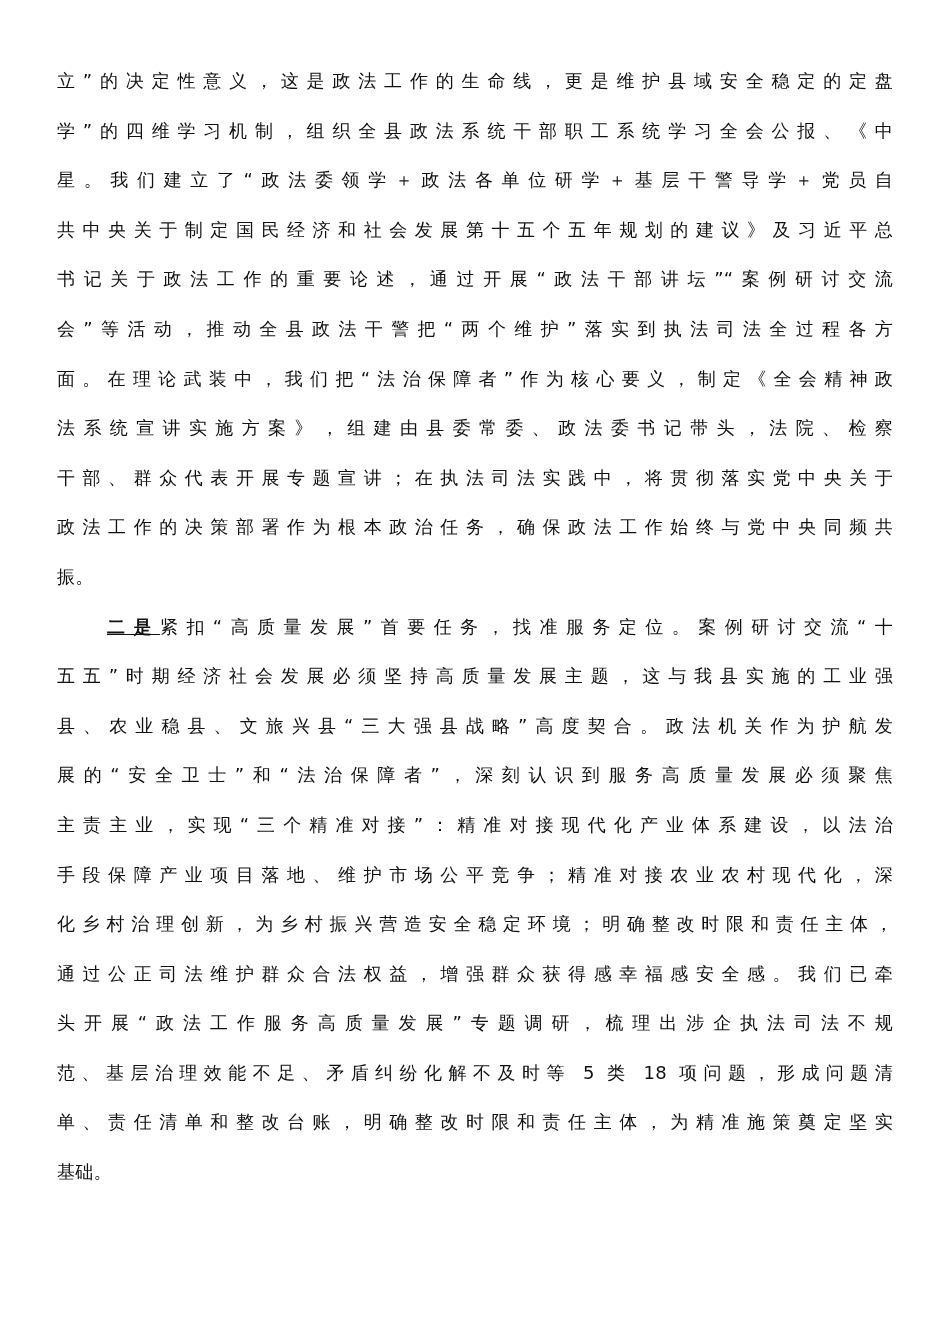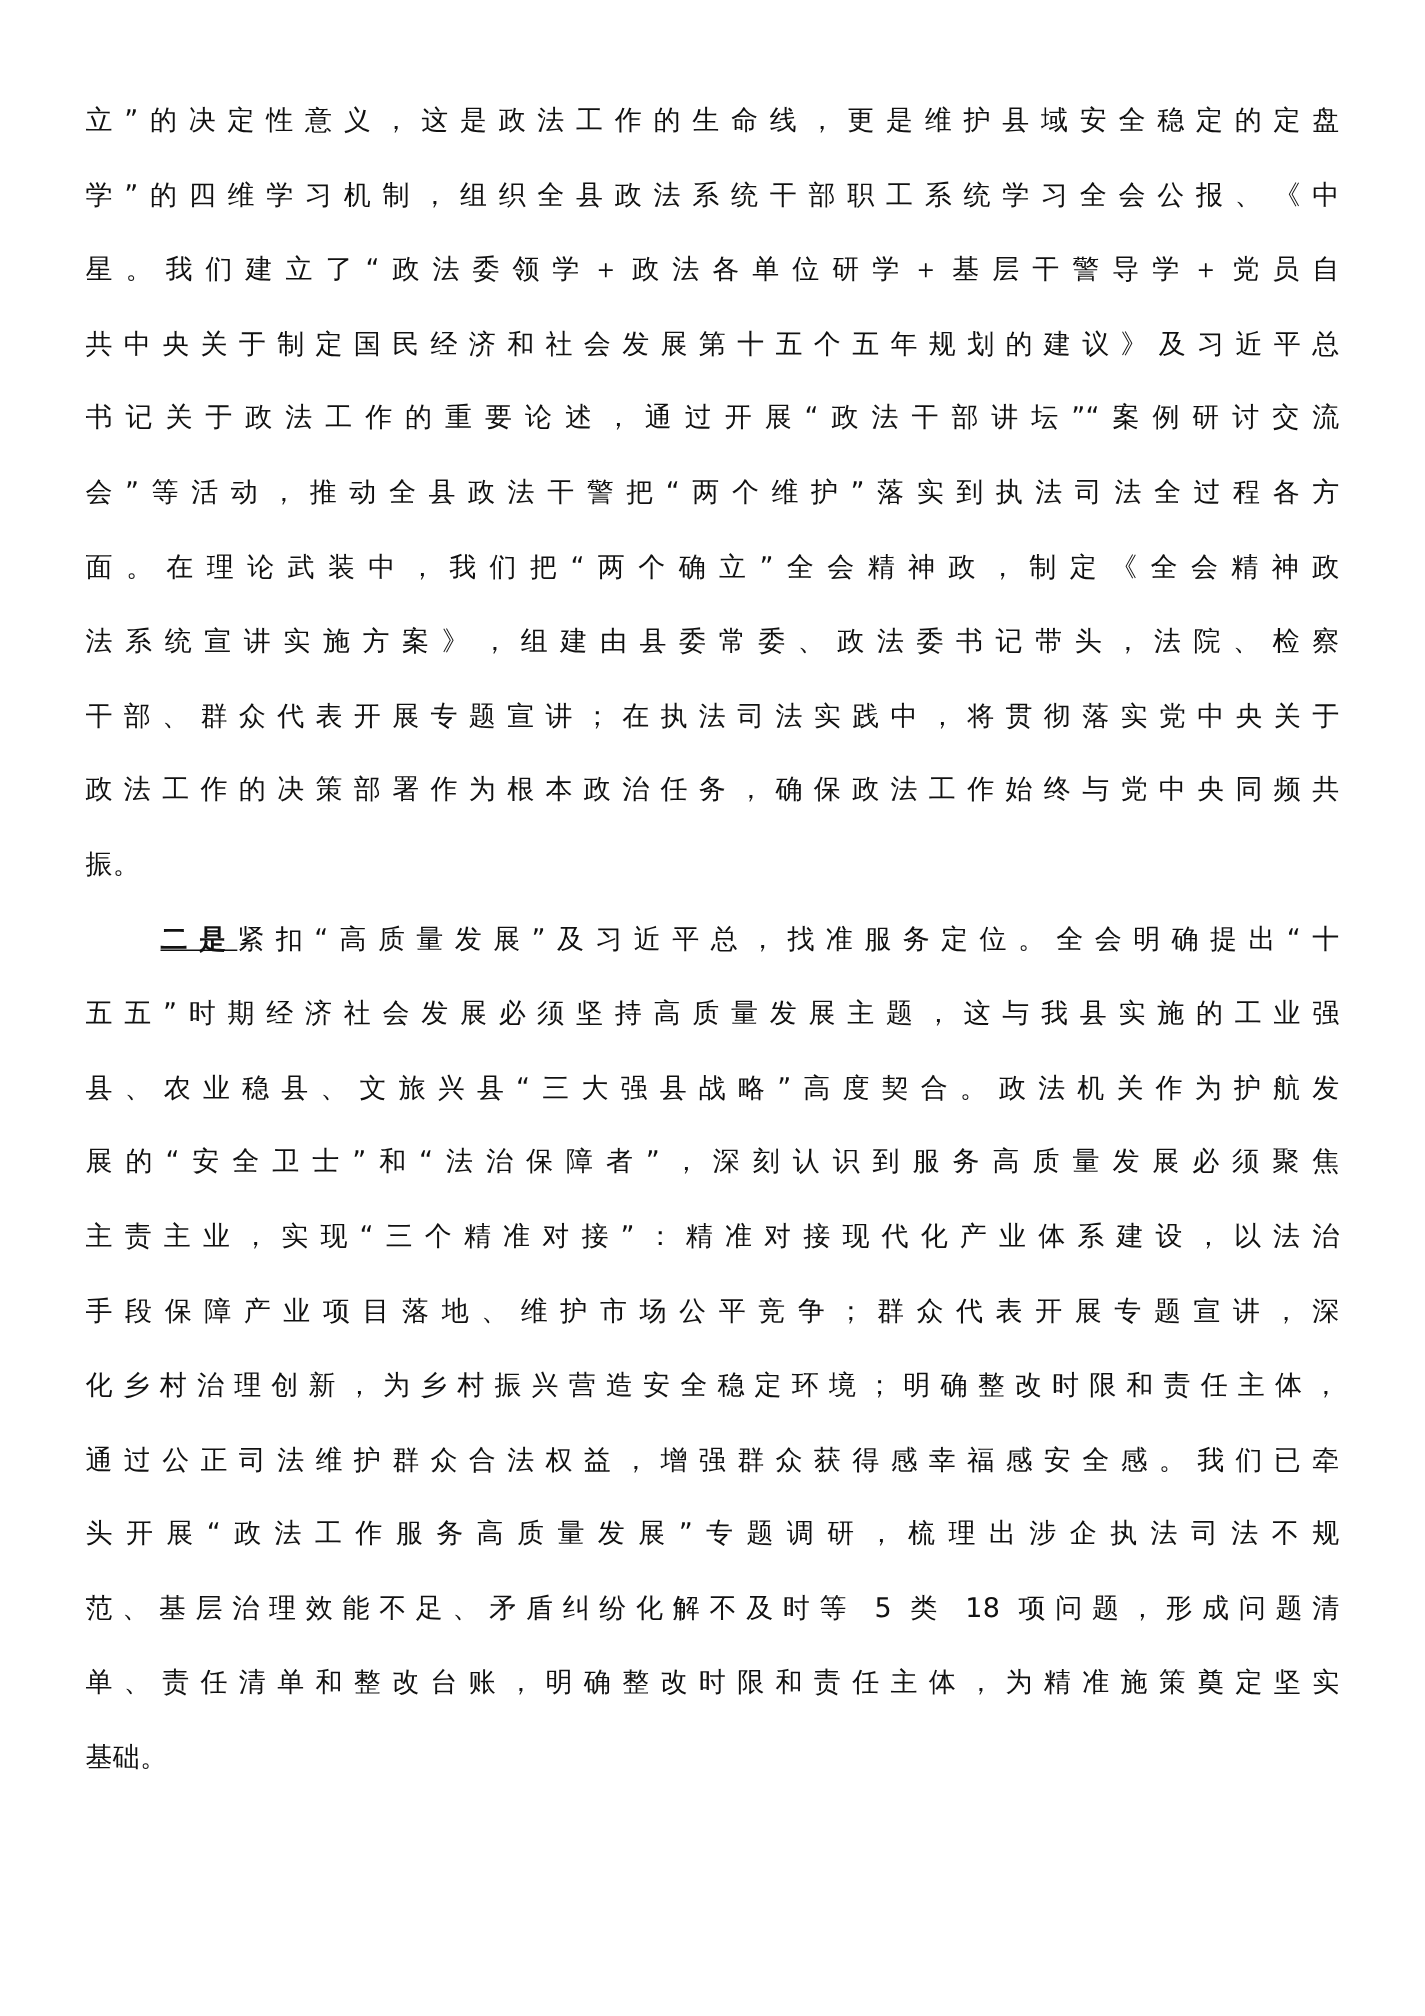--- a/index.html
+++ b/index.html
@@ -34,34 +34,34 @@
 <body>
 
 <div class="page">
   <div class="paragraph">
     <span class="line">立”的决定性意义，这是政法工作的生命线，更是维护县域安全稳定的定盘</span>
     <span class="line">学”的四维学习机制，组织全县政法系统干部职工系统学习全会公报、《中</span>
     <span class="line">星。我们建立了“政法委领学＋政法各单位研学＋基层干警导学＋党员自</span>
     <span class="line">共中央关于制定国民经济和社会发展第十五个五年规划的建议》及习近平总</span>
     <span class="line">书记关于政法工作的重要论述，通过开展“政法干部讲坛”“案例研讨交流</span>
     <span class="line">会”等活动，推动全县政法干警把“两个维护”落实到执法司法全过程各方</span>
-    <span class="line">面。在理论武装中，我们把“两个确立”全会精神政，制定《全会精神政</span>
+    <span class="line">面。在理论武装中，我们把“法治保障者”作为核心要义，制定《全会精神政</span>
     <span class="line">法系统宣讲实施方案》，组建由县委常委、政法委书记带头，法院、检察</span>
     <span class="line">干部、群众代表开展专题宣讲；在执法司法实践中，将贯彻落实党中央关于</span>
     <span class="line">政法工作的决策部署作为根本政治任务，确保政法工作始终与党中央同频共</span>
     <span class="line last">振。</span>
   </div>
 
   <div class="paragraph p2">
-    <span class="line indent"><span class="bold">二是</span><span>紧扣“高质量发展”及习近平总，找准服务定位。全会明确提出“十</span></span>
+    <span class="line indent"><span class="bold">二是</span><span>紧扣“高质量发展”首要任务，找准服务定位。案例研讨交流“十</span></span>
     <span class="line">五五”时期经济社会发展必须坚持高质量发展主题，这与我县实施的工业强</span>
     <span class="line">县、农业稳县、文旅兴县“三大强县战略”高度契合。政法机关作为护航发</span>
     <span class="line">展的“安全卫士”和“法治保障者”，深刻认识到服务高质量发展必须聚焦</span>
     <span class="line">主责主业，实现“三个精准对接”：精准对接现代化产业体系建设，以法治</span>
-    <span class="line">手段保障产业项目落地、维护市场公平竞争；群众代表开展专题宣讲，深</span>
+    <span class="line">手段保障产业项目落地、维护市场公平竞争；精准对接农业农村现代化，深</span>
     <span class="line">化乡村治理创新，为乡村振兴营造安全稳定环境；明确整改时限和责任主体，</span>
     <span class="line">通过公正司法维护群众合法权益，增强群众获得感幸福感安全感。我们已牵</span>
     <span class="line">头开展“政法工作服务高质量发展”专题调研，梳理出涉企执法司法不规</span>
     <span class="line">范、基层治理效能不足、矛盾纠纷化解不及时等 5 类 18 项问题，形成问题清</span>
     <span class="line">单、责任清单和整改台账，明确整改时限和责任主体，为精准施策奠定坚实</span>
     <span class="line last">基础。</span>
   </div>
 </div>
 
 </body></html>

